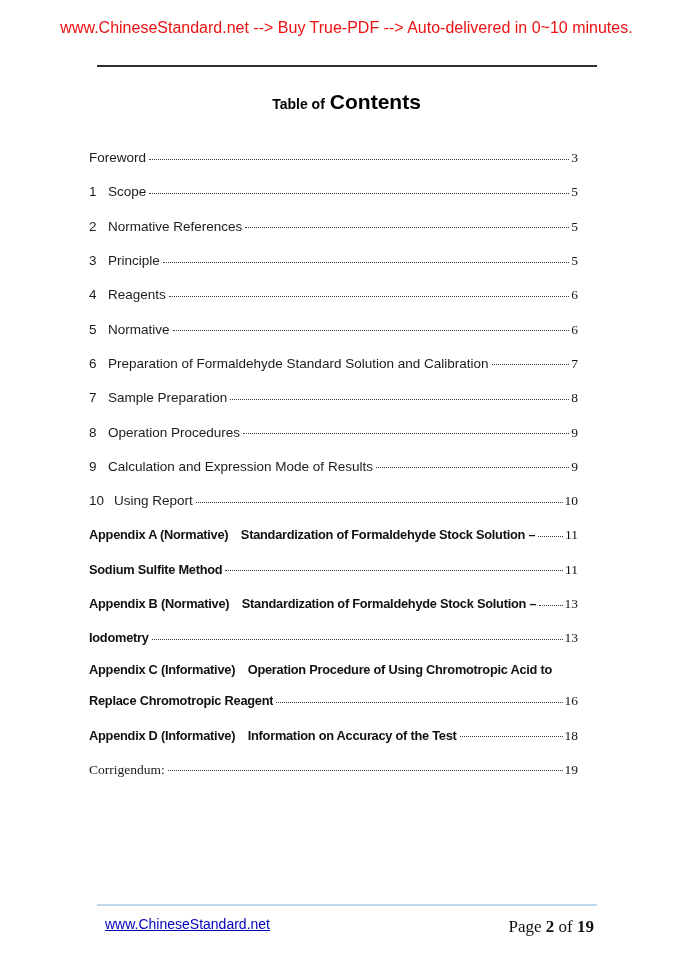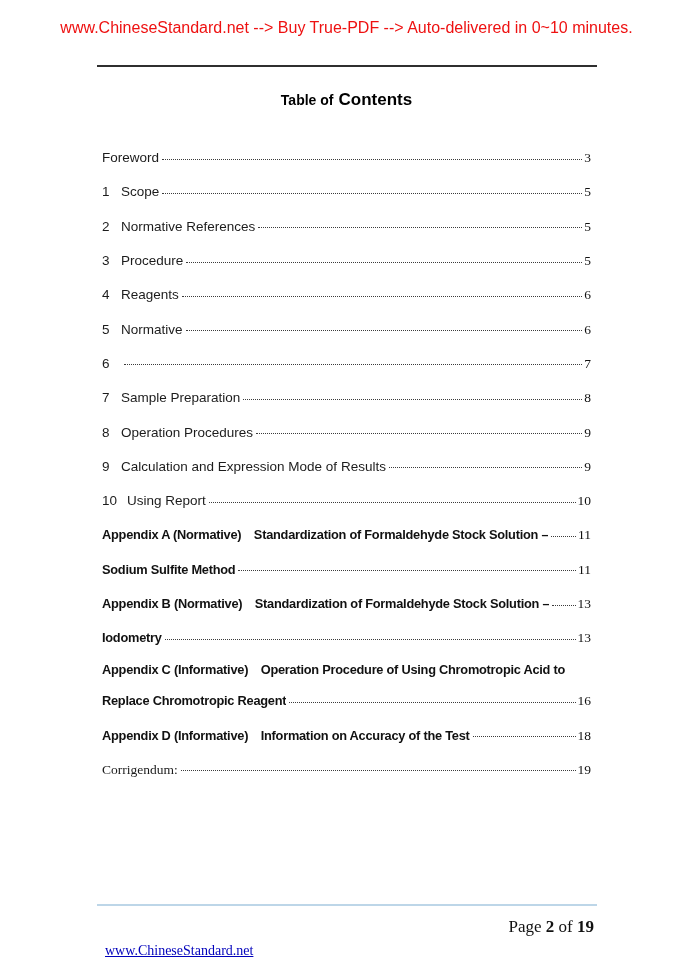--- a/index.html
+++ b/index.html
@@ -61,26 +61,26 @@
   .page-title {
     position: absolute;
     top: 90px;
     left: 0;
     width: 693px;
     text-align: center;
     font-weight: bold;
     color: #000000;
   }
   .page-title .prefix { font-size: 14px; }
-  .page-title .main   { font-size: 17px; margin-left: 5px; margin-top: 48px; }
+  .page-title .main   { font-size: 21px; margin-left: 5px; margin-top: 48px; }
 
   .toc {
     position: absolute;
     top: 141px;
-    left: 102px;
+    left: 89px;
     width: 489px;
   }
   .toc-row {
     height: 34.3px;
     display: flex;
     align-items: center;
   }
   .toc-row.tight { height: 28.8px; }
   .toc-line {
     display: flex;
@@ -135,26 +135,25 @@
     top: 904px;
     left: 97px;
     width: 500px;
     height: 0;
     border-top: 2.5px solid var(--footer_rule_blue);
   }
   .footer-link {
     position: absolute;
     top: 916px;
     left: 105px;
-    font-family: Liberation Serif, serif;
+    font-family: Liberation Sans, sans-serif;
     font-size: 14px;
     color: var(--link_blue);
     text-decoration: underline;
     cursor: pointer;
-    margin-top: 27px;
   }
   .page-info {
     position: absolute;
     top: 917px;
     right: 99px;
     font-family: "Liberation Serif", serif;
     font-size: 17px;
     color: #111111;
     white-space: pre;
   }
@@ -195,21 +194,21 @@
       <div class="toc-line">
         <span class="toc-num">2</span>
         <span class="toc-text">Normative References</span>
         <span class="toc-dots"></span>
         <span class="toc-page">5</span>
       </div>
     </div>
       <div class="toc-row">
       <div class="toc-line">
         <span class="toc-num">3</span>
-        <span class="toc-text">Procedure</span>
+        <span class="toc-text">Principle</span>
         <span class="toc-dots"></span>
         <span class="toc-page">5</span>
       </div>
     </div>
       <div class="toc-row">
       <div class="toc-line">
         <span class="toc-num">4</span>
         <span class="toc-text">Reagents</span>
         <span class="toc-dots"></span>
         <span class="toc-page">6</span>
@@ -219,20 +218,21 @@
       <div class="toc-line">
         <span class="toc-num">5</span>
         <span class="toc-text">Normative</span>
         <span class="toc-dots"></span>
         <span class="toc-page">6</span>
       </div>
     </div>
       <div class="toc-row">
       <div class="toc-line">
         <span class="toc-num">6</span>
+        <span class="toc-text">Preparation of Formaldehyde Standard Solution and Calibration</span>
         <span class="toc-dots"></span>
         <span class="toc-page">7</span>
       </div>
     </div>
       <div class="toc-row">
       <div class="toc-line">
         <span class="toc-num">7</span>
         <span class="toc-text">Sample Preparation</span>
         <span class="toc-dots"></span>
         <span class="toc-page">8</span>

